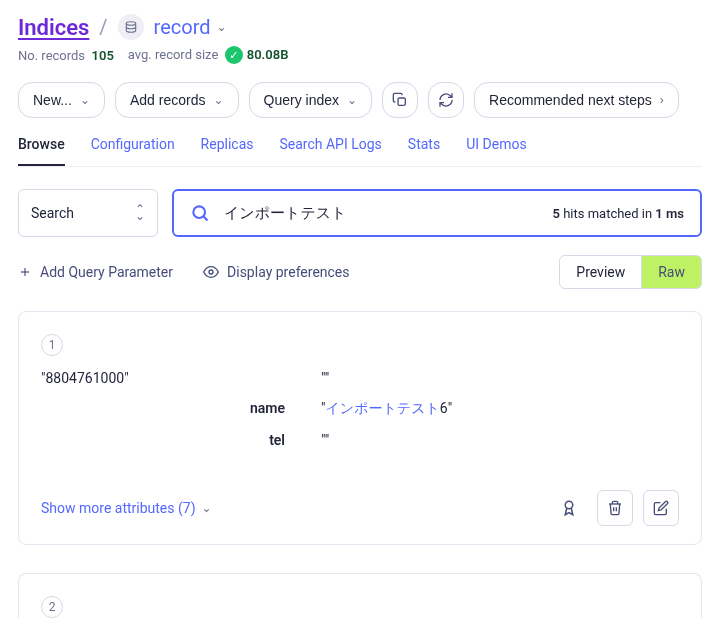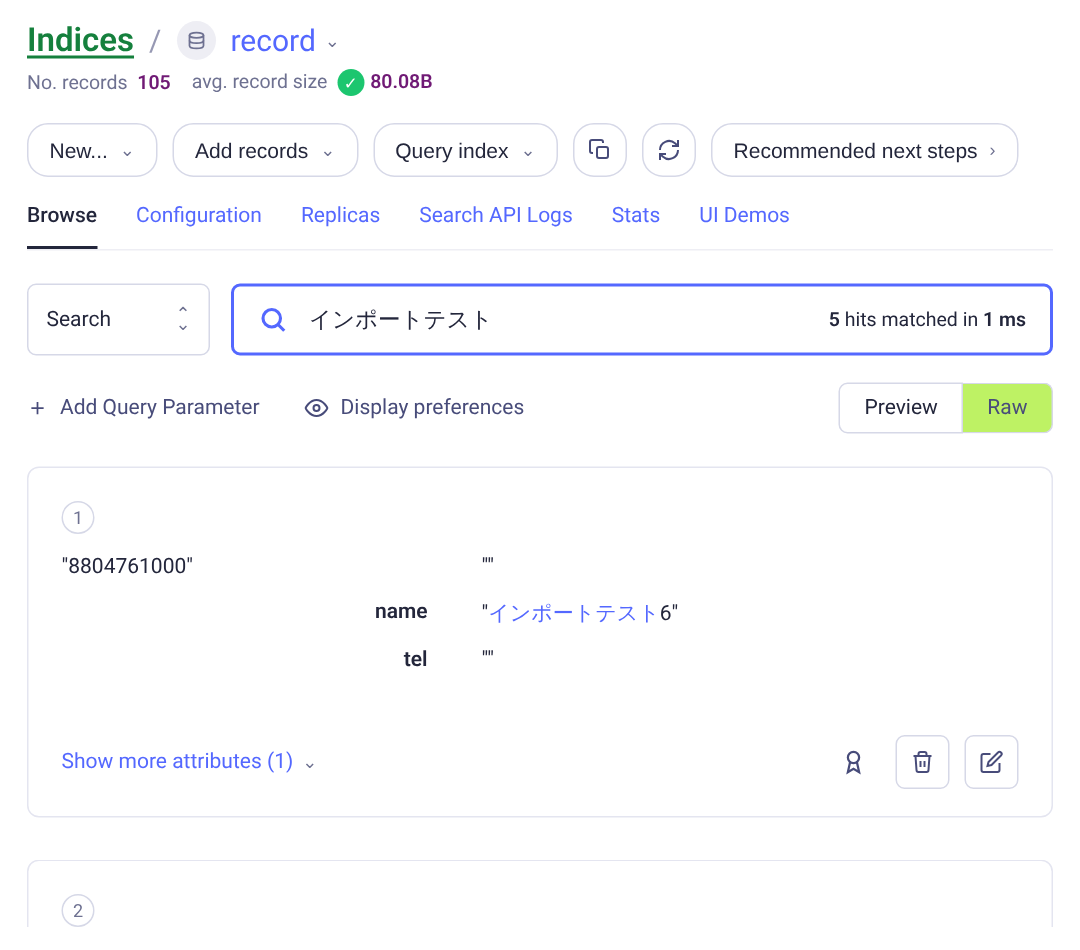--- a/index.html
+++ b/index.html
@@ -1,33 +1,33 @@
 <!DOCTYPE html>
 <html><head>
 <meta charset="utf-8">
 <style>
 * { box-sizing: border-box; margin: 0; padding: 0; }
 body { font-family: -apple-system, BlinkMacSystemFont, "Segoe UI", Roboto, sans-serif; background: #fff; color: #23263b; width: 720px; }
 .container { padding: 14px 18px; }
 .header-row { display: flex; align-items: center; gap: 10px; margin-bottom: 6px; }
-.breadcrumb-root { font-size: 22px; font-weight: 600; color: #15803d; text-decoration: underline; text-decoration-thickness: 2px; text-underline-offset: 3px; cursor: pointer; }
+.breadcrumb-root { font-size: 22px; font-weight: 600; color: #6d28d9; text-decoration: underline; text-decoration-thickness: 2px; text-underline-offset: 3px; cursor: pointer; }
 .slash { color: #9698b3; font-size: 20px; }
 .index-pill { display: inline-flex; align-items: center; justify-content: center; width: 26px; height: 26px; border-radius: 50%; background: #eeeef4; }
 .index-name { color: #5468ff; font-size: 20px; font-weight: 400; display: inline-flex; align-items: center; gap: 6px; cursor: pointer; }
 .stats-row { display: flex; align-items: center; gap: 14px; font-size: 13px; color: #6e7191; margin-bottom: 18px; }
-.stats-row b { color: #701a75; font-weight: 600; }
+.stats-row b { color: #14532d; font-weight: 600; }
 .check-badge { display: inline-flex; align-items: center; justify-content: center; width: 18px; height: 18px; border-radius: 50%; background: #1cc66f; color: #fff; font-size: 11px; margin-right: 4px; }
 .toolbar { display: flex; gap: 10px; margin-bottom: 18px; }
 .btn { display: inline-flex; align-items: center; gap: 8px; padding: 9px 14px; border: 1px solid #d6d8e7; border-radius: 14px; background: #fff; font-size: 14px; color: #23263b; cursor: pointer; white-space: nowrap; }
 .btn-icon { width: 36px; height: 36px; justify-content: center; padding: 0; }
 .tabs { display: flex; gap: 26px; border-bottom: 1px solid #eeeef4; margin-bottom: 22px; }
 .tab { padding: 0 0 12px 0; font-size: 14px; color: #5468ff; cursor: pointer; border-bottom: 2px solid transparent; }
 .tab.active { color: #23263b; font-weight: 500; border-bottom-color: #23263b; }
 .search-row { display: flex; gap: 14px; margin-bottom: 18px; }
-.search-mode { display: flex; align-items: center; justify-content: space-between; border: 1px solid #d6d8e7; border-radius: 6px; padding: 0 12px; width: 122px; cursor: pointer; font-size: 14px; height: 48px; }
+.search-mode { display: flex; align-items: center; justify-content: space-between; border: 1px solid #d6d8e7; border-radius: 6px; padding: 0 12px; width: 140px; cursor: pointer; font-size: 14px; height: 48px; }
 .sort-arrows { display: flex; flex-direction: column; line-height: 0.55; color: #6e7191; font-size: 12px; }
 .search-box { flex: 1; display: flex; align-items: center; border: 2px solid #5468ff; border-radius: 6px; padding: 0 16px; gap: 14px; height: 48px; }
 .search-input { flex: 1; border: none; outline: none; font-size: 15px; color: #23263b; background: transparent; }
 .hits-info { font-size: 13px; color: #23263b; white-space: nowrap; }
 .hits-info .b { font-weight: 600; }
 .options-row { display: flex; align-items: center; justify-content: space-between; margin-bottom: 22px; }
 .opt-left { display: flex; gap: 30px; }
 .opt-link { display: inline-flex; align-items: center; gap: 8px; font-size: 14px; color: #484c7a; cursor: pointer; }
 .toggle-group { display: flex; padding-left: 15px; }
 .toggle-btn { padding: 8px 16px; border: 1px solid #d6d8e7; font-size: 14px; cursor: pointer; background: #fff; }
@@ -161,21 +161,21 @@
         <div></div>
       <div class="attr-val">"8804761000"</div>
       <div class="attr-val">""</div>
       <div class="attr-key">name</div>
       <div class="attr-val"><span>"</span><span class="hl">インポートテスト</span><span>6"</span></div>
       <div class="attr-key">tel</div>
       <div class="attr-val">""</div>
     </div>
     <div class="card-footer">
       <span class="show-more">
-          <span>Show more attributes (1)</span>
+          <span>Show more attributes (7)</span>
           <span class="chev">⌄</span>
         </span>
       <div class="card-actions">
         <span class="action-icon">
           <svg width="18" height="18" viewBox="0 0 24 24" fill="none" stroke="#484c7a" stroke-width="2">
               <circle cx="12" cy="8" r="5"></circle>
               <path d="M9 12l-2 9 5-3 5 3-2-9"></path>
             </svg>
         </span>
         <span class="action-btn">

